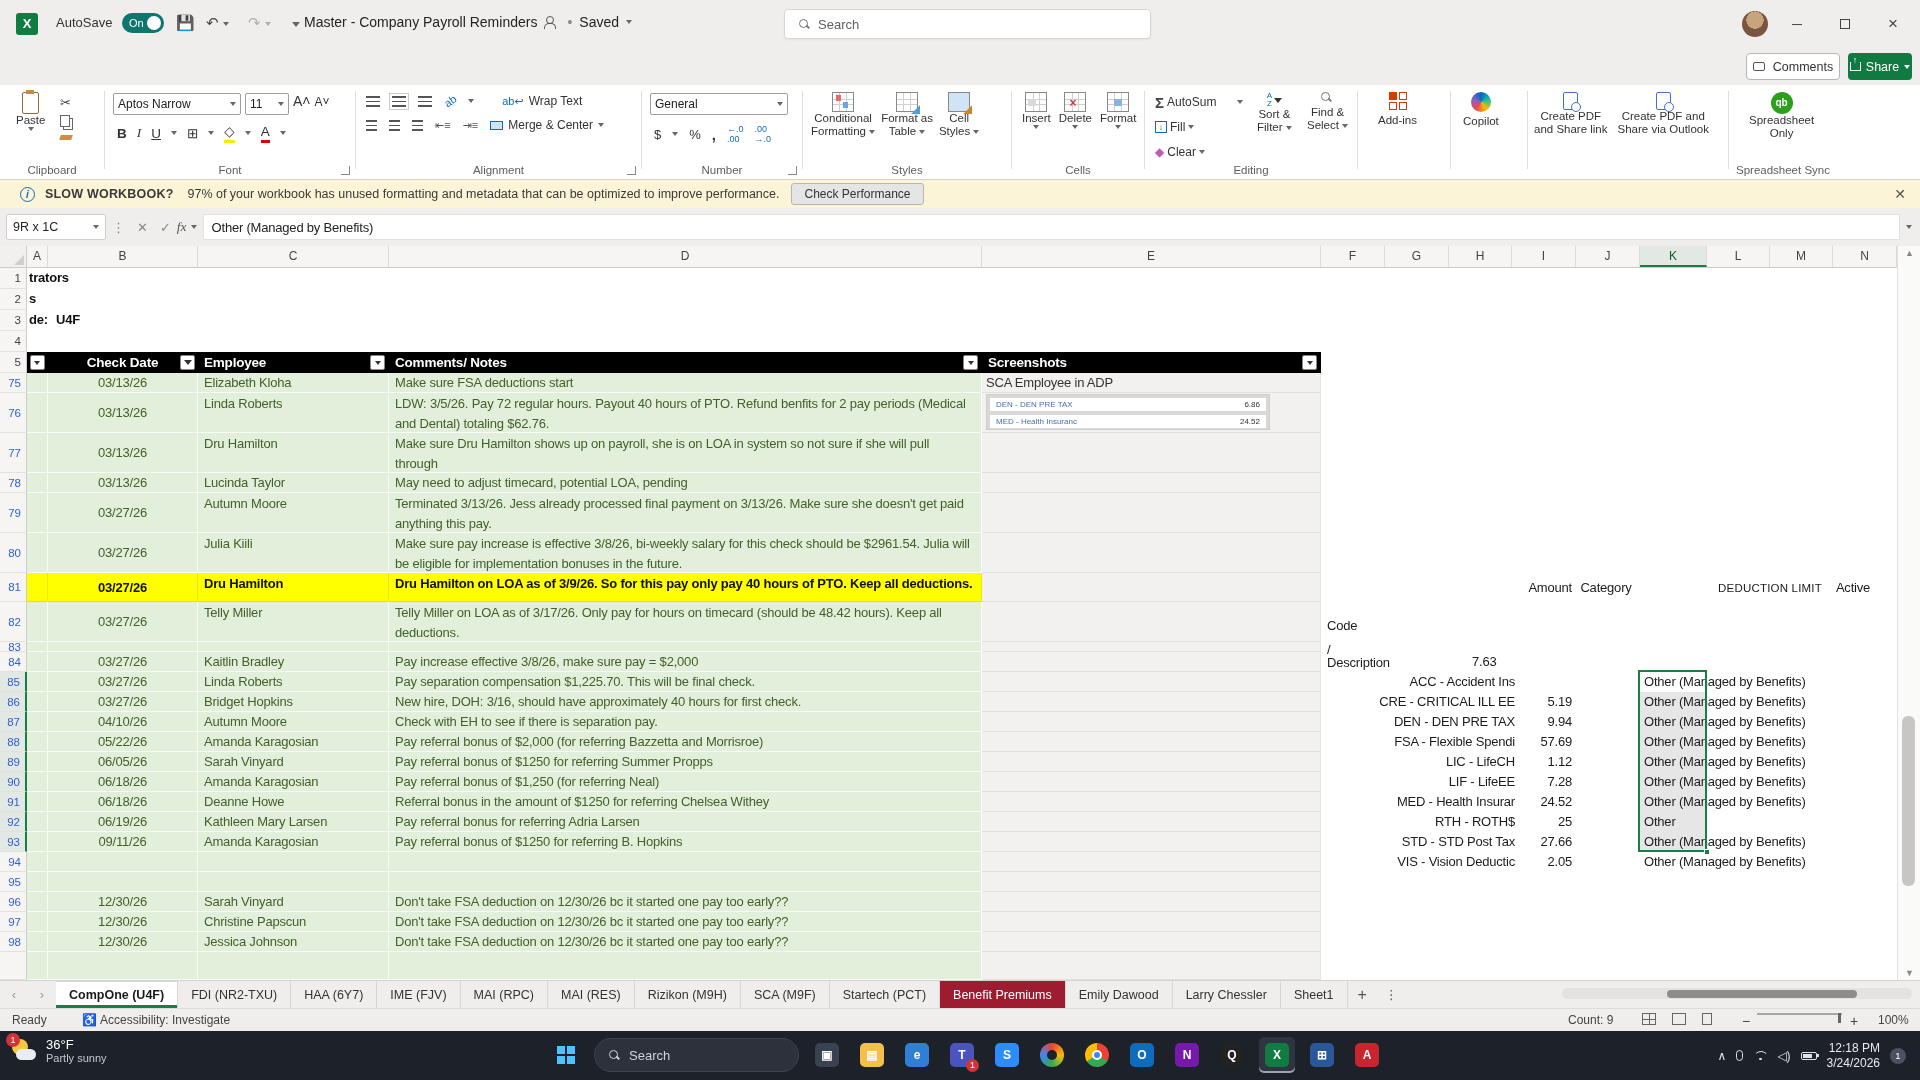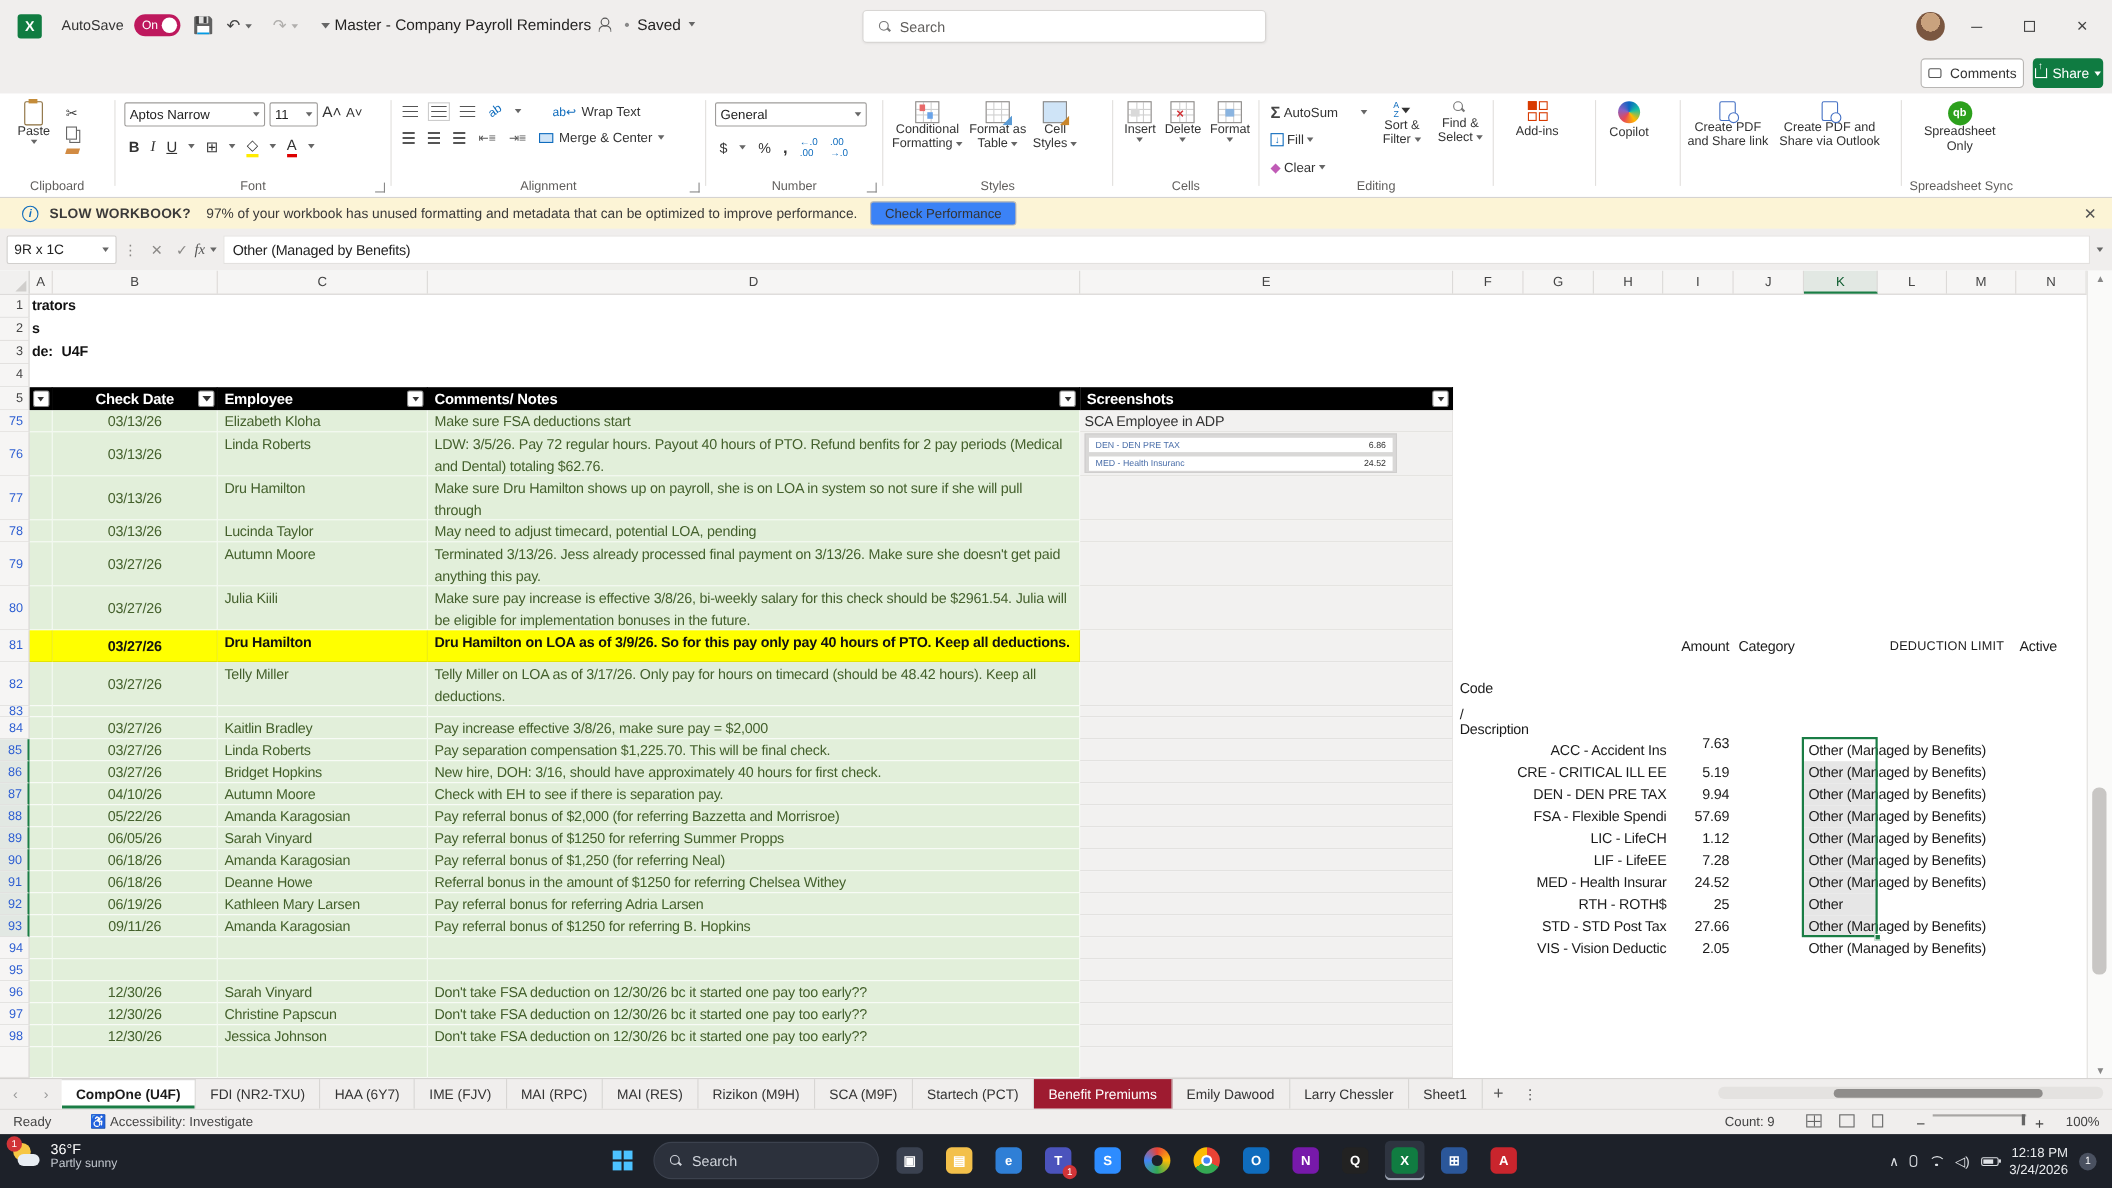--- a/index.html
+++ b/index.html
@@ -4,21 +4,21 @@
 <style>
   html,body{margin:0;padding:0;background:#444;}
   *{box-sizing:border-box;font-family:"Liberation Sans",sans-serif;}
   #root{position:relative;width:1920px;height:1080px;background:#f0efee;overflow:hidden;}
 
   
   .tb{position:absolute;left:0;top:0;width:1920px;height:48px;background:#f0eeed;}
   .tb .xlicon{position:absolute;left:16px;top:13px;width:22px;height:22px;background:#107c41;border-radius:3px;color:#fff;font-weight:bold;font-size:13px;text-align:center;line-height:22px;}
   .tb .xlicon:before{content:"";position:absolute;left:-4px;top:4px;width:8px;height:14px;background:#185c37;border-radius:2px;z-index:-1;}
   .autosave-lbl{position:absolute;left:56px;top:15px;font-size:13px;color:#333;}
-  .toggle{position:absolute;left:122px;top:13px;width:42px;height:20px;background:#be185d;border-radius:10px;color:#fff;font-size:11px;line-height:20px;padding-left:7px;}
+  .toggle{position:absolute;left:122px;top:13px;width:42px;height:20px;background:#0f766e;border-radius:10px;color:#fff;font-size:11px;line-height:20px;padding-left:7px;}
   .toggle .knob{position:absolute;right:3px;top:3px;width:14px;height:14px;background:#fff;border-radius:50%;}
   .qat{position:absolute;top:14px;font-size:15px;color:#444;}
   .chv{display:inline-block;width:0;height:0;border-left:4px solid transparent;border-right:4px solid transparent;border-top:5px solid #666;vertical-align:middle;}
   .chv.sm{border-left-width:3px;border-right-width:3px;border-top-width:4px;}
   .title-wrap{position:absolute;left:304px;top:14px;font-size:14px;color:#252423;display:flex;align-items:center;gap:7px;}
   .ppl{width:16px;height:12px;position:relative;}
   .ppl:before{content:"";position:absolute;left:2px;top:0;width:6px;height:6px;border:1.5px solid #555;border-radius:50%;}
   .ppl:after{content:"";position:absolute;left:0;top:7px;width:10px;height:5px;border:1.5px solid #555;border-bottom:none;border-radius:5px 5px 0 0;}
   .tb-search{position:absolute;left:784px;top:9px;width:367px;height:30px;background:#fff;border:1px solid #d8d6d4;border-radius:4px;display:flex;align-items:center;padding-left:14px;color:#605e5c;font-size:13px;gap:8px;box-shadow:0 1px 2px rgba(0,0,0,.05);}
   .mag{width:11px;height:11px;position:relative;display:inline-block;}
@@ -58,21 +58,21 @@
   .qb{width:22px;height:22px;border-radius:50%;background:#2ca01c;color:#fff;font-size:10px;font-weight:bold;text-align:center;line-height:22px;}
   .copilot{width:20px;height:20px;border-radius:50%;background:conic-gradient(#0a64c2,#18c1a3,#ffb900,#e74856,#8661c5,#0a64c2);}
   .addins{width:18px;height:18px;display:grid;grid-template-columns:8px 8px;grid-template-rows:8px 8px;gap:2px;}
   .addins i{border:1.6px solid #d83b01;}
   .addins i:first-child{background:#d83b01;}
 
   
   .warn{position:absolute;left:0;top:180px;width:1920px;height:28px;background:#fcf4d6;display:flex;align-items:center;font-size:12.5px;color:#3b3a39;}
   .info-i{width:15px;height:15px;border:1.4px solid #0f6cbd;border-radius:50%;color:#0f6cbd;font-size:10px;font-style:italic;font-weight:bold;text-align:center;line-height:14px;margin:0 10px 0 20px;flex:none;}
   .warn b{margin-right:14px;letter-spacing:.2px;}
-  .btn-perf{margin-left:12px;height:22px;background:#3b82f6;border:1px solid #b8b6b4;border-radius:3px;font-size:12px;padding:0 12px;line-height:20px;color:#333;text-align:right;}
+  .btn-perf{margin-left:12px;height:22px;background:#e5e5e5;border:1px solid #b8b6b4;border-radius:3px;font-size:12px;padding:0 12px;line-height:20px;color:#333;text-align:right;}
   .warn .x{position:absolute;right:14px;font-size:14px;color:#555;}
 
   
   .fbar{position:absolute;left:0;top:208px;width:1920px;height:38px;background:#f0eeed;display:flex;align-items:center;}
   .namebox{width:100px;height:26px;margin-left:6px;background:#fff;border:1px solid #d1cfcd;border-radius:2px;font-size:12.5px;color:#222;display:flex;align-items:center;justify-content:space-between;padding:0 6px;}
   .fico{color:#8a8886;font-size:13px;margin:0 6px;}
   .fx{font-style:italic;font-size:13.5px;color:#555;font-family:"Liberation Serif",serif;}
   .ffield{flex:1;height:26px;background:#fff;border:1px solid #e3e1df;margin:0 6px;display:flex;align-items:center;padding-left:8px;font-size:13px;color:#222;letter-spacing:-.2px;}
 
   
@@ -759,21 +759,21 @@
         <div class="" style="position: absolute; left: 1640px; top: 566px; width: 67px; height: 20px; background: rgb(230, 230, 230);"></div>
         <div class="" style="position: absolute; left: 1640px; top: 586px; width: 67px; height: 20px; background: rgb(230, 230, 230);"></div>
         <div class="ovtxt" style="left: 1472px; top: 332px; width: 100px; text-align: right; color: rgb(28, 28, 28);">Amount</div>
         <div class="ovtxt" style="left: 1556px; top: 332px; width: 100px; text-align: center;">Category</div>
         <div class="ovtxt" style="left: 1690px; top: 332px; width: 160px; text-align: center; font-size: 11.5px; letter-spacing: 0.2px;">DEDUCTION LIMIT</div>
         <div class="ovtxt" style="left: 1813px; top: 332px; width: 80px; text-align: center;">Active</div>
         <div class="ovtxt" style="left: 1327px; top: 370px;">Code</div>
         <div class="ovtxt" style="left: 1327px; top: 394px;">/</div>
         <div class="ovtxt" style="left: 1327px; top: 407px;">Description</div>
         <div class="ovtxt" style="left: 1321px; top: 426px; width: 194px; text-align: right;">ACC - Accident Ins</div>
-        <div class="ovtxt" style="left: 1472px; top: 420px; width: 100px; text-align: right;">7.63</div>
+        <div class="ovtxt" style="left: 1472px; top: 406px; width: 100px; ">7.63</div>
         <div class="ovtxt" style="left: 1644px; top: 426px;">Other (Managed by Benefits)</div>
         <div class="ovtxt" style="left: 1321px; top: 446px; width: 194px; text-align: right;">CRE - CRITICAL ILL EE</div>
         <div class="ovtxt" style="left: 1472px; top: 446px; width: 100px; text-align: right;">5.19</div>
         <div class="ovtxt" style="left: 1644px; top: 446px;">Other (Managed by Benefits)</div>
         <div class="ovtxt" style="left: 1321px; top: 466px; width: 194px; text-align: right;">DEN - DEN PRE TAX</div>
         <div class="ovtxt" style="left: 1472px; top: 466px; width: 100px; text-align: right;">9.94</div>
         <div class="ovtxt" style="left: 1644px; top: 466px;">Other (Managed by Benefits)</div>
         <div class="ovtxt" style="left: 1321px; top: 486px; width: 194px; text-align: right;">FSA - Flexible Spendi</div>
         <div class="ovtxt" style="left: 1472px; top: 486px; width: 100px; text-align: right;">57.69</div>
         <div class="ovtxt" style="left: 1644px; top: 486px;">Other (Managed by Benefits)</div>

